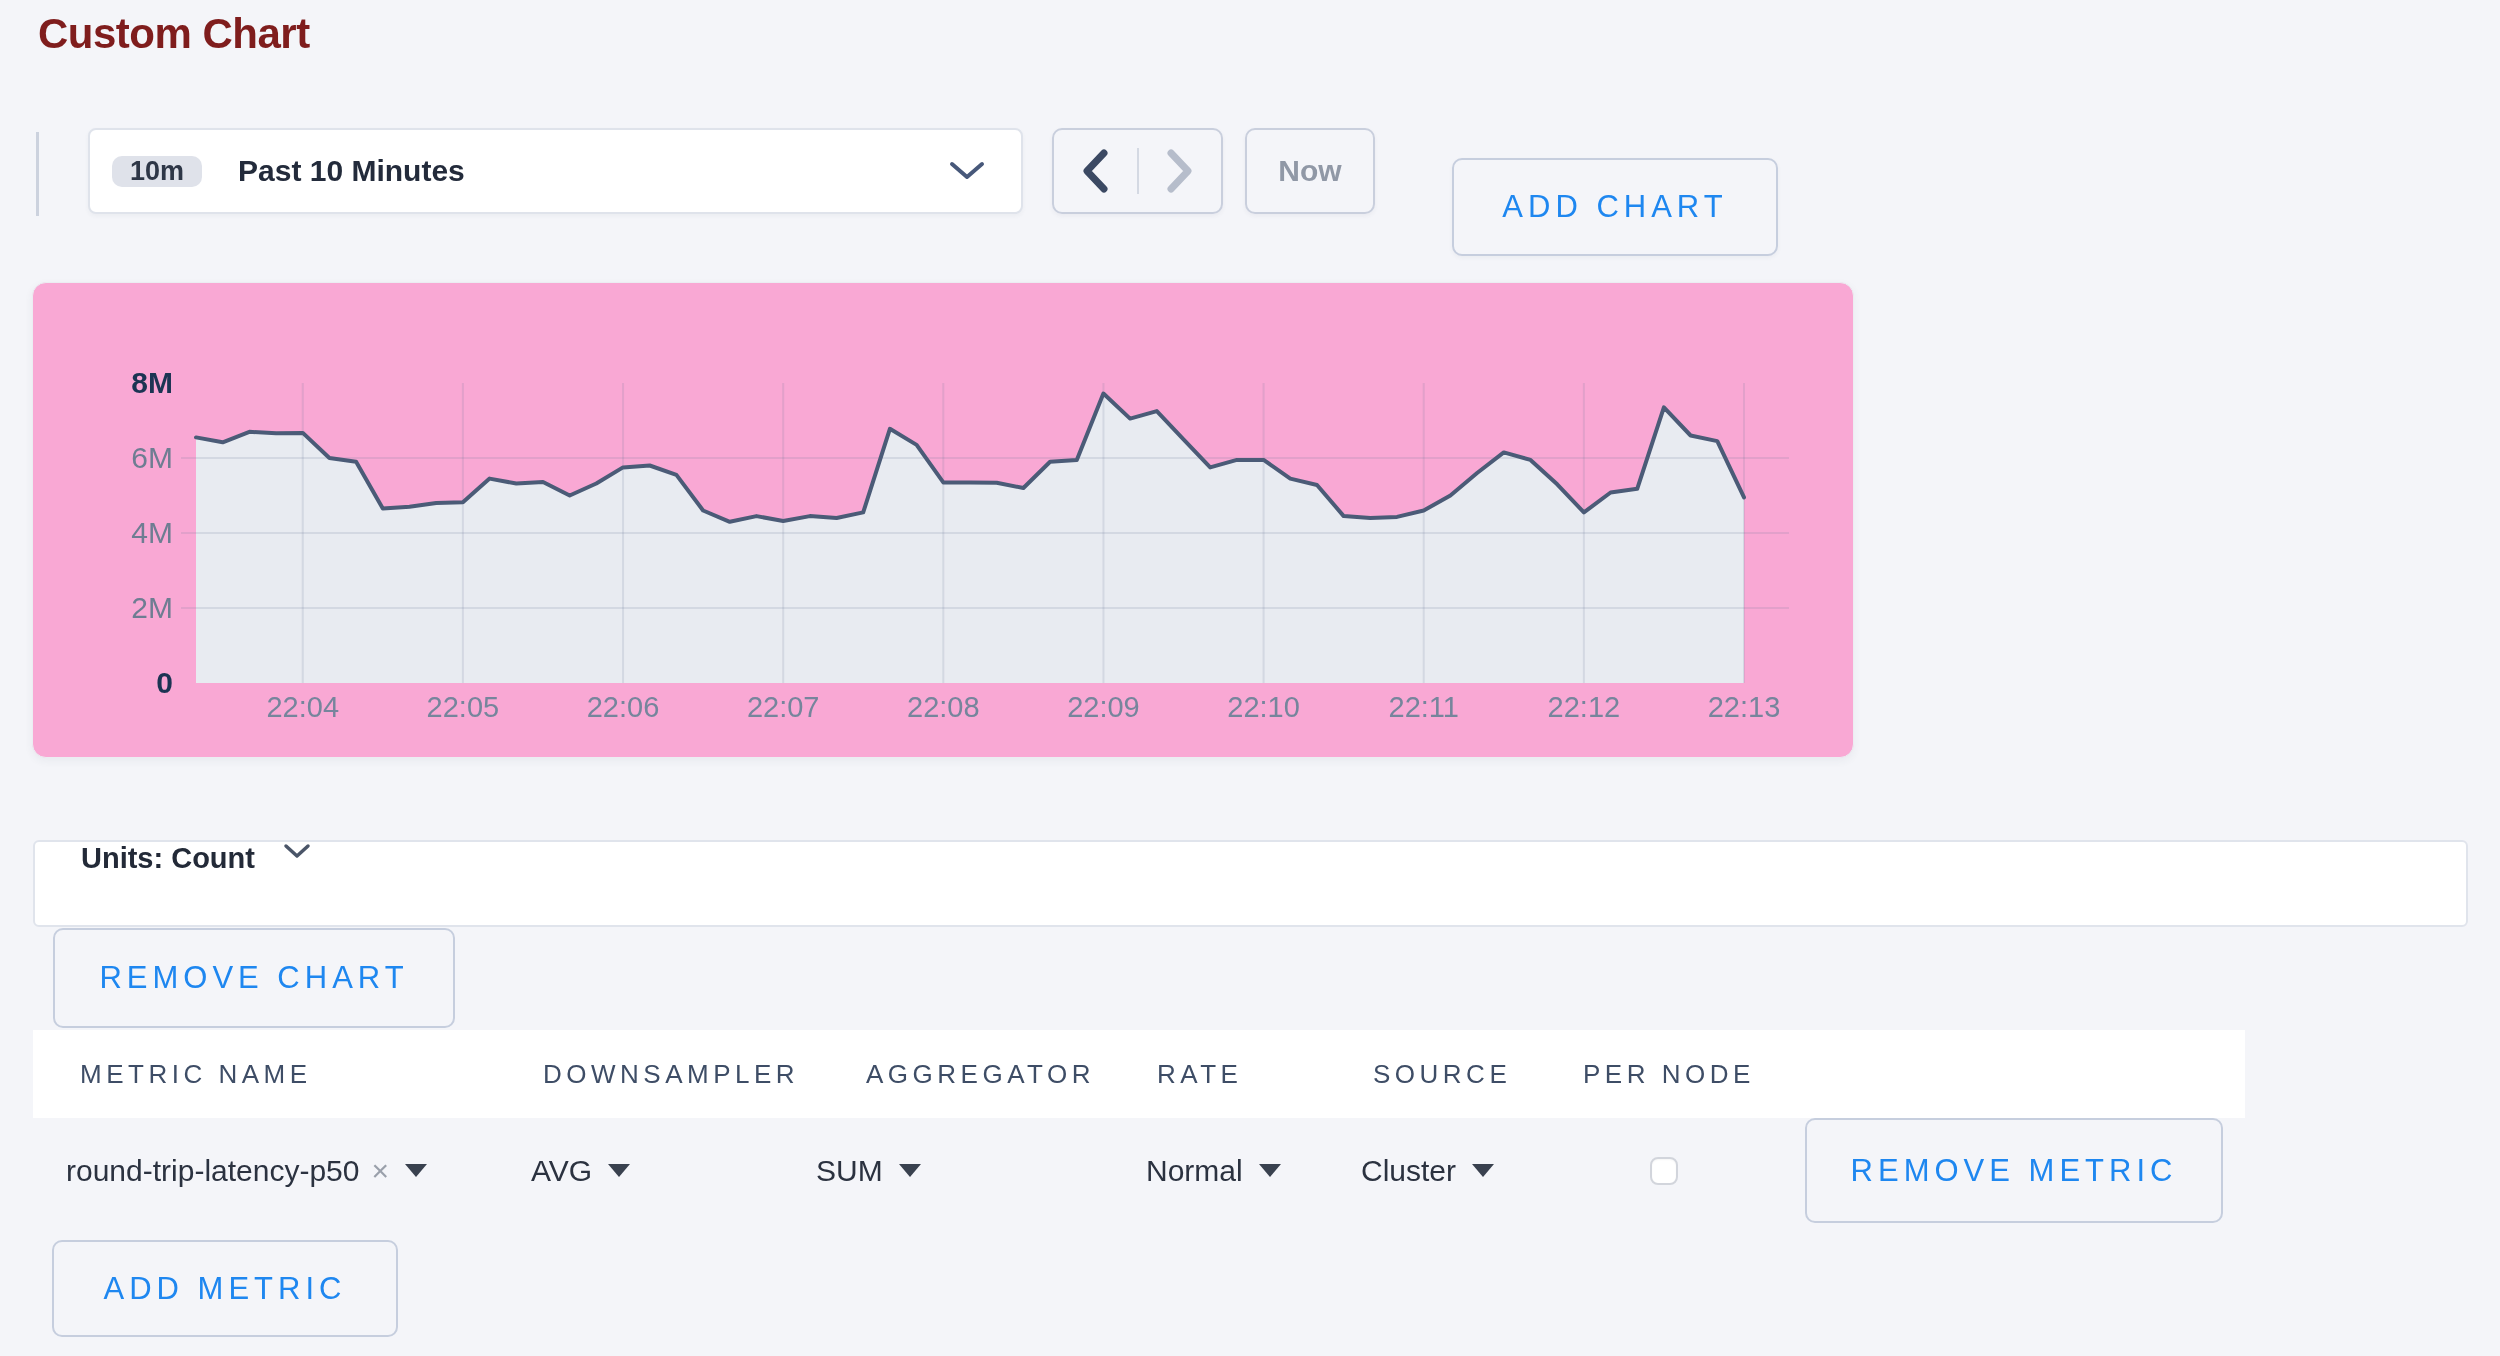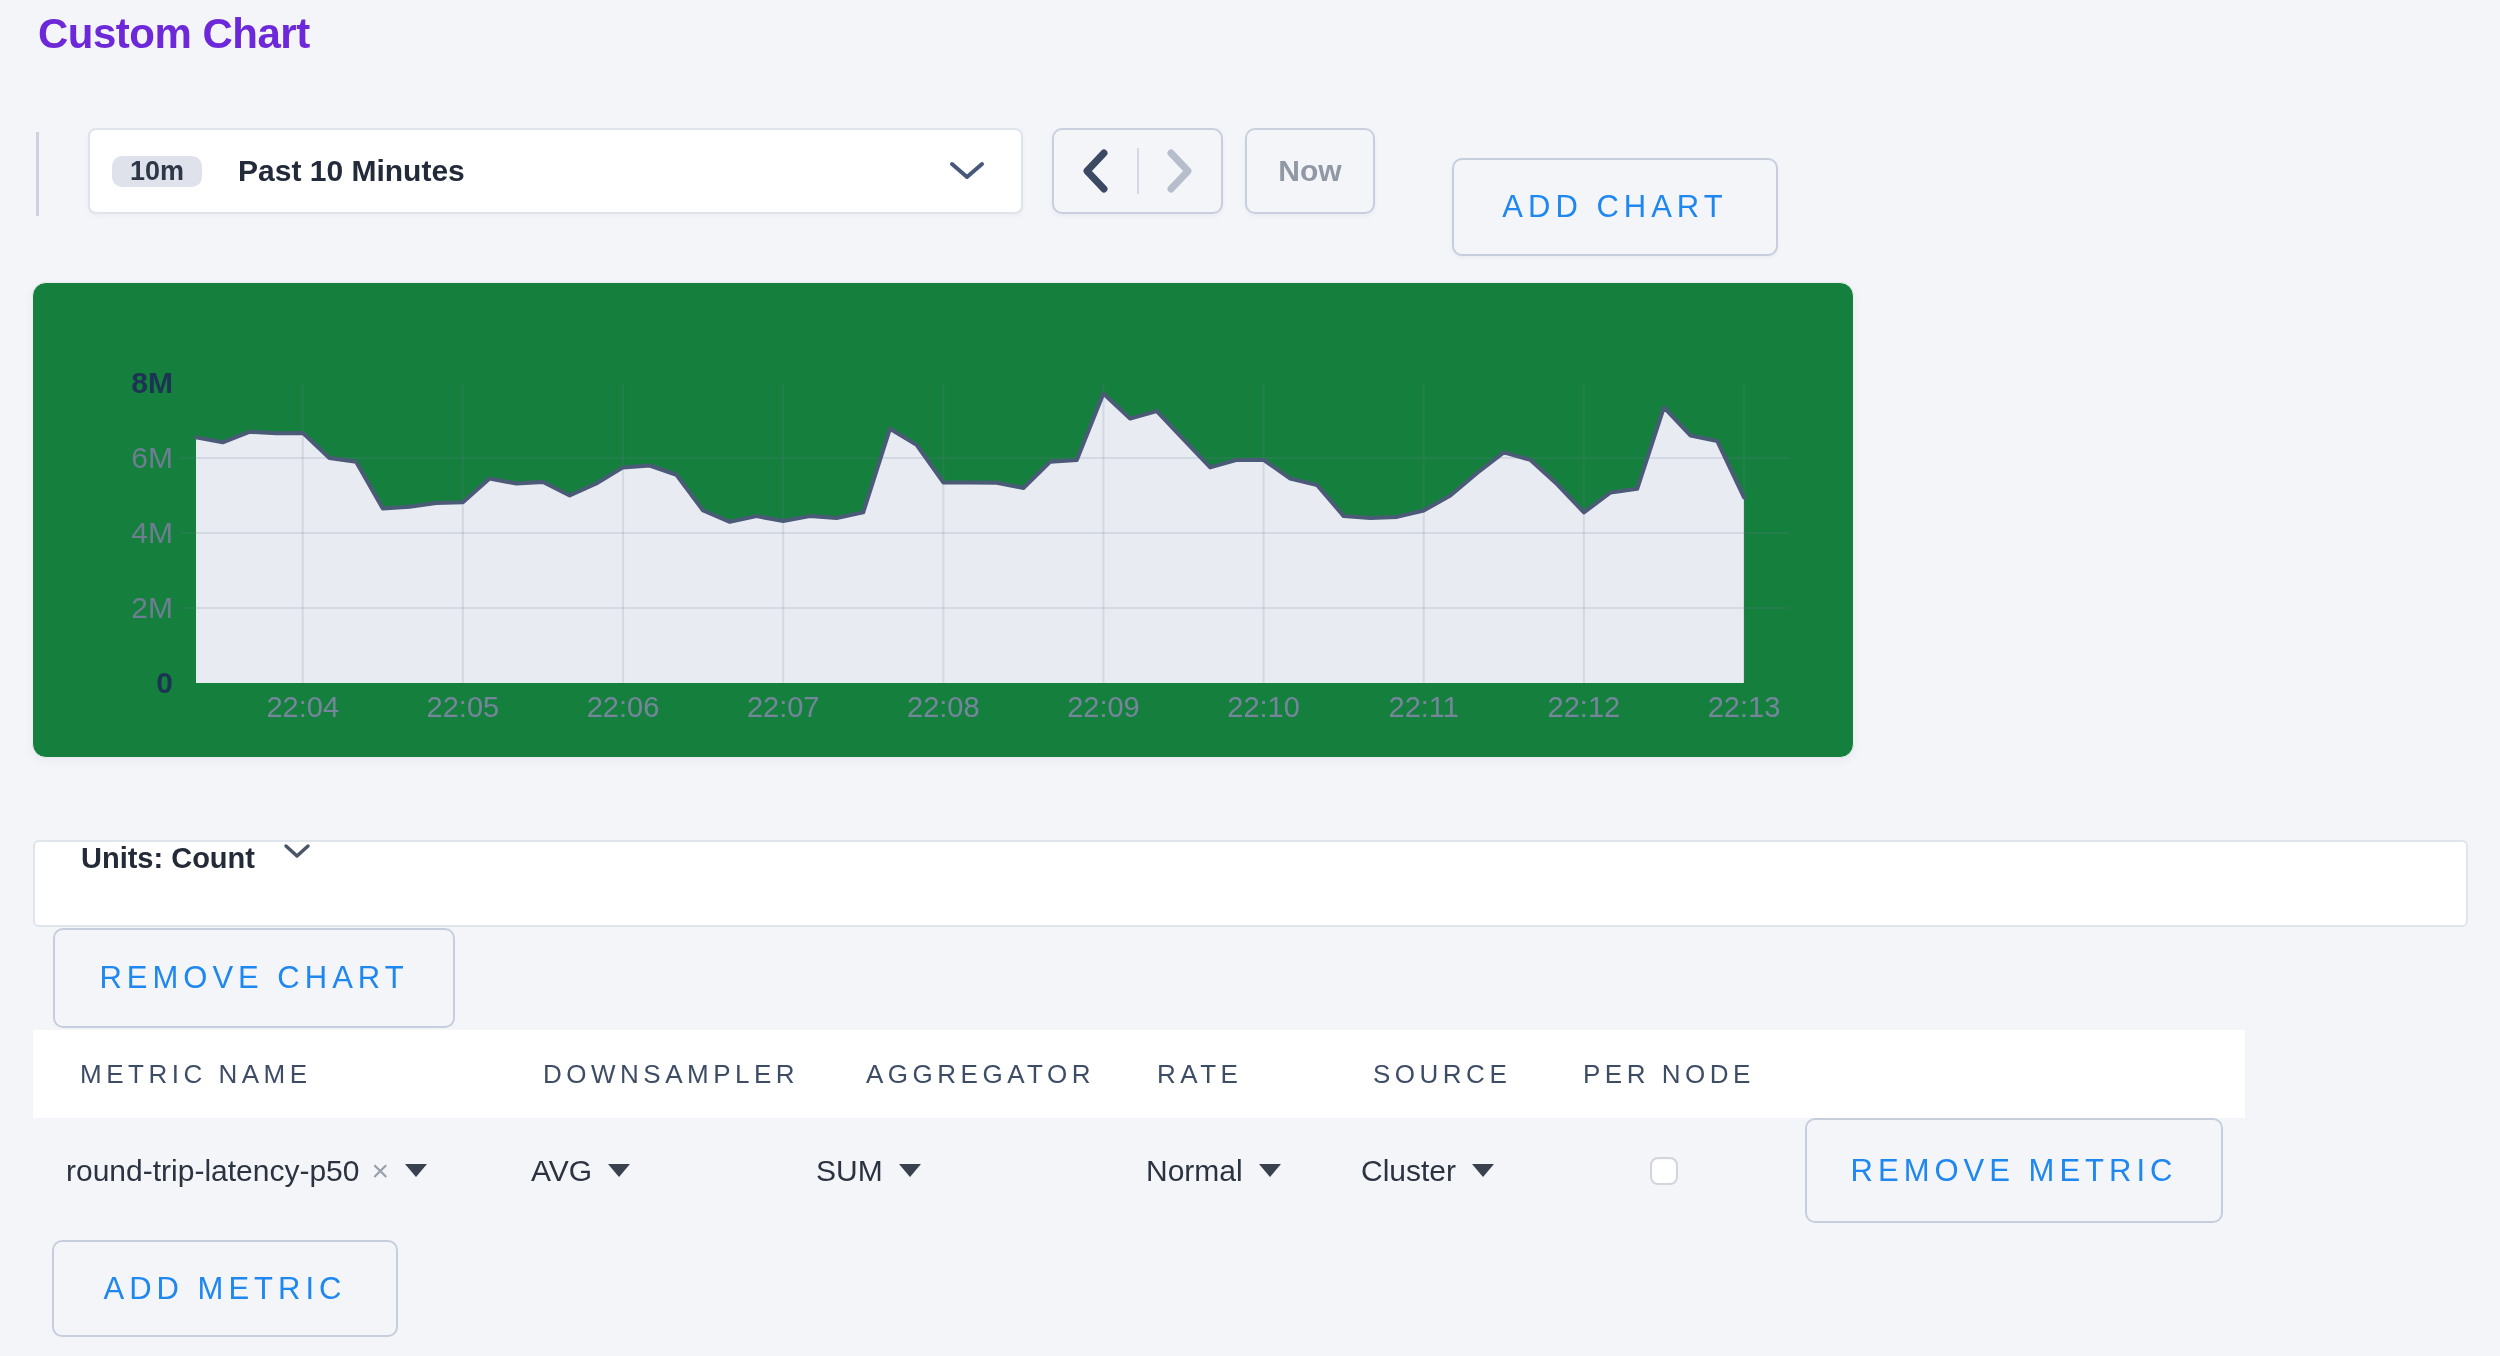--- a/index.html
+++ b/index.html
@@ -7,21 +7,21 @@
   #canvas{
     position:relative;width:2500px;height:1356px;overflow:hidden;
     background:#f4f5f9;
     font-family:"Liberation Sans", sans-serif;
     -webkit-font-smoothing:antialiased;
   }
   .abs{position:absolute;}
 
   
   .page-title{
-    left:38px;top:10px;font-size:42px;font-weight:600;color:#6d28d9;
+    left:38px;top:10px;font-size:42px;font-weight:600;color:#7f1d1d;
     letter-spacing:-0.5px;
   }
 
   
   .v-rule{left:36px;top:132px;width:3px;height:84px;background:#ccd2de;}
   .time-select{
     left:88px;top:128px;width:935px;height:86px;background:#ffffff;
     border:2px solid #dfe3eb;border-radius:8px;display:flex;align-items:center;
     box-shadow:0 2px 4px rgba(60,70,100,0.05);cursor:pointer;
   }
@@ -44,21 +44,21 @@
     font-size:30px;font-weight:700;color:#9098a6;}
   .blue-btn{
     font-size:31px;font-weight:500;color:#1e87f0;letter-spacing:5px;
     border:2px solid #c6cede;border-radius:10px;background:transparent;
     display:flex;align-items:center;justify-content:center;cursor:pointer;
   }
   .add-chart-btn{left:1452px;top:122px;width:326px;height:98px;box-shadow:0 2px 4px rgba(60,70,100,0.05);margin-top:36px;}
 
   
   .chart-card{
-    left:32px;top:282px;width:1822px;height:476px;background:#15803d;
+    left:32px;top:282px;width:1822px;height:476px;background:#f9a8d4;
     border:1px solid #ecedf2;border-radius:14px;
     box-shadow:0 3px 8px rgba(50,60,90,0.06);
   }
   .chart-card svg{display:block;}
   .y-tick{fill:#6e7d92;font-size:30px;font-family:"Liberation Sans",sans-serif;}
   .y-tick.strong{fill:#1c3453;font-weight:700;}
   .x-tick{fill:#76859c;font-size:29px;font-family:"Liberation Sans",sans-serif;}
 
   
   .units-bar{

